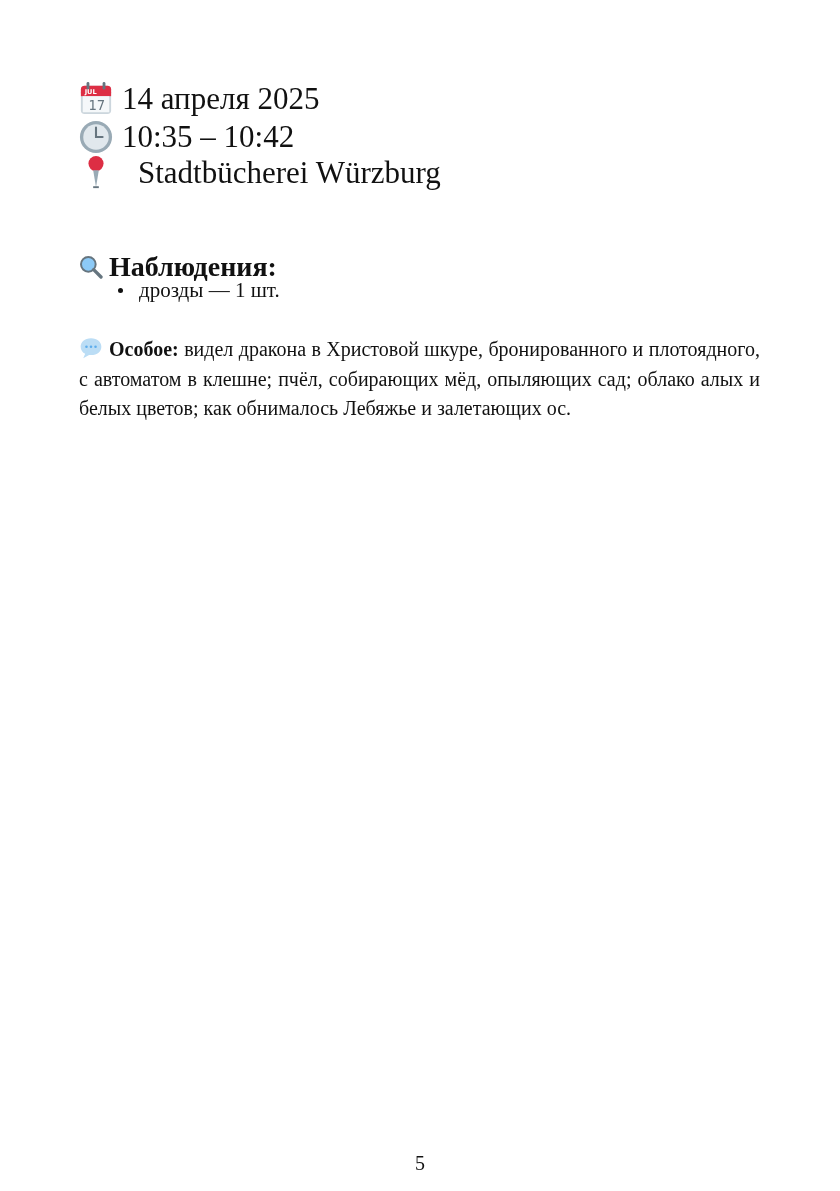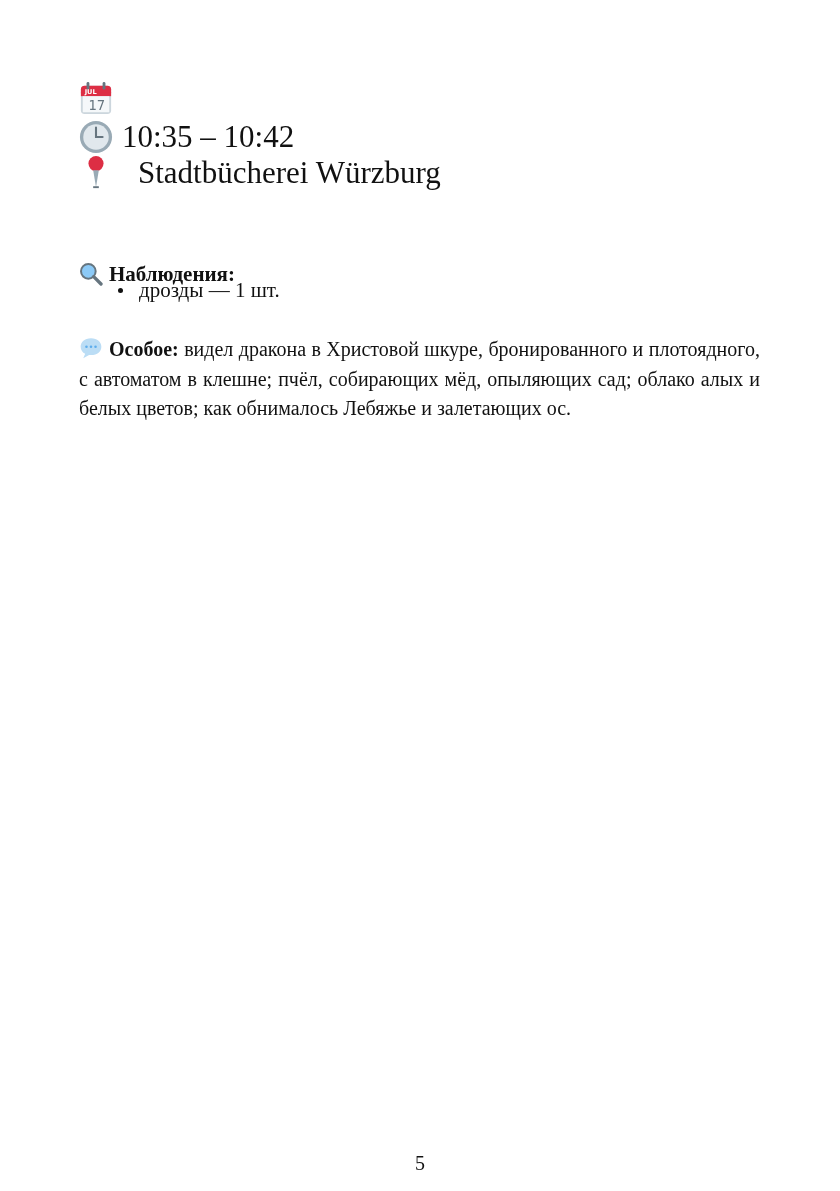--- a/index.html
+++ b/index.html
@@ -2,21 +2,21 @@
 <html><head>
 <meta charset="utf-8">
 <style>
   html, body { margin: 0; padding: 0; background: #ffffff; }
   body { width: 840px; height: 1191px; position: relative; overflow: hidden;
          font-family: "Liberation Serif", "DejaVu Serif", serif; color: #111; }
   .header { position: absolute; left: 79px; top: 80px; }
   .hline { display: flex; align-items: center; font-size: 31px; line-height: 38px; height: 38px; }
   .hline .ico { width: 34px; height: 34px; margin-right: 9px; flex: 0 0 34px; display: flex; align-items: center; justify-content: center; }
   .hline.loc { margin-top: -2px; gap: 16px; }
-  .obs { position: absolute; left: 79px; top: 260px; font-size: 21px; line-height: 28px; }
+  .obs { position: absolute; left: 79px; top: 253px; font-size: 28px; line-height: 28px; }
   .obs .title { display: flex; align-items: center; font-weight: bold; }
   .obs .title .ico { width: 24px; height: 24px; margin-right: 6px; display: flex; }
   ul.items { list-style: none; margin: 0; padding: 0; position: absolute; left: 118px; top: 276px; font-size: 21px; line-height: 28px; }
   ul.items li { display: flex; align-items: center; }
   ul.items li .bullet { width: 5px; height: 5px; border-radius: 50%; background: #111; margin-right: 16px; display: inline-block; }
   .special { position: absolute; left: 79px; top: 335px; width: 681px; font-size: 20px; line-height: 29.5px; text-align: justify; }
   .special .ico { display: inline-block; width: 24px; height: 22px; vertical-align: -3px; margin-right: 6px; }
   .special b { font-weight: bold; }
   .pagenum { position: absolute; left: 0; width: 840px; top: 1152px; text-align: center; font-size: 20px; }
 </style>
@@ -30,20 +30,21 @@
         <rect x="2" y="4" width="32" height="30" rx="4" fill="#ccd6dd"></rect>
         <rect x="2" y="4" width="32" height="11" rx="4" fill="#dd2e44"></rect>
         <rect x="2" y="11" width="32" height="4" fill="#dd2e44"></rect>
         <rect x="4" y="15" width="28" height="17" fill="#f5f8fa"></rect>
         <rect x="8" y="0" width="3" height="8" rx="1.5" fill="#66757f"></rect>
         <rect x="25" y="0" width="3" height="8" rx="1.5" fill="#66757f"></rect>
         <text x="6" y="13" font-size="7" font-family="DejaVu Sans, sans-serif" font-weight="bold" fill="#fff">JUL</text>
         <text x="10" y="30" font-size="14" font-family="DejaVu Sans, sans-serif" fill="#66757f">17</text>
       </svg>
     </span>
+    <span>14 апреля 2025</span>
   </div>
   <div class="hline">
     <span class="ico">
       <svg width="34" height="34" viewBox="0 0 36 36">
         <circle cx="18" cy="18" r="17" fill="#99aab5"></circle>
         <circle cx="18" cy="18" r="13.5" fill="#e1e8ed"></circle>
         <path d="M18 8 V18 H25" stroke="#66757f" stroke-width="2.2" fill="none" stroke-linecap="round"></path>
       </svg>
     </span>
     <span>10:35 – 10:42</span>

